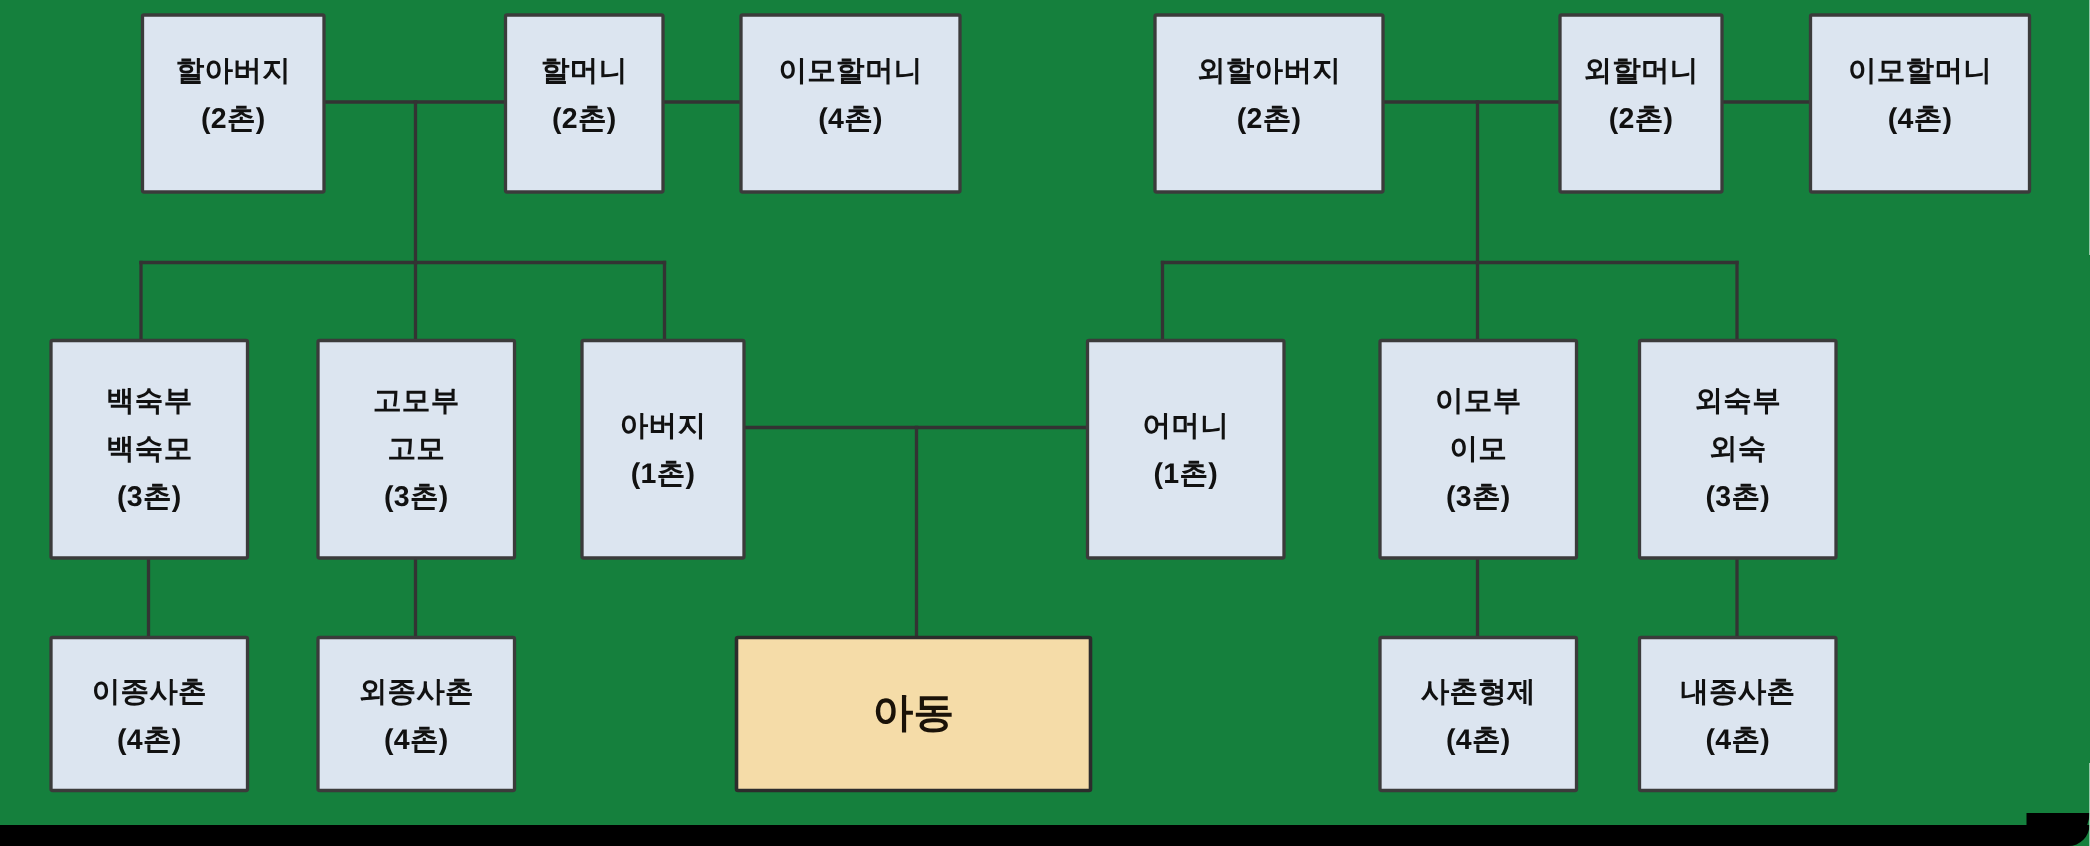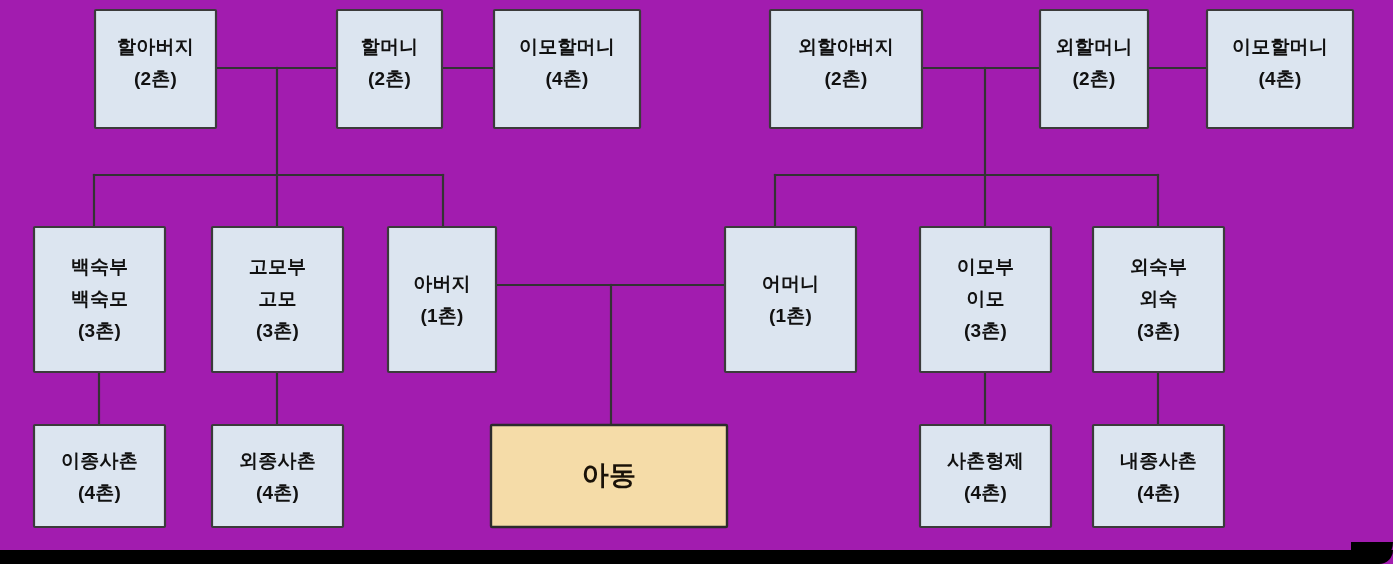--- a/index.html
+++ b/index.html
@@ -8,21 +8,21 @@
     padding: 0;
     background: #ffffff;
   }
   body {
     font-family: "Liberation Sans", "DejaVu Sans", sans-serif;
   }
   #stage {
     position: relative;
     width: 1393px;
     height: 564px;
-    background: #a21caf;
+    background: #15803d;
     overflow: hidden;
   }
   #diagram {
     position: absolute;
     left: 0;
     top: 0;
     width: 1393px;
     height: 564px;
     display: block;
   }

